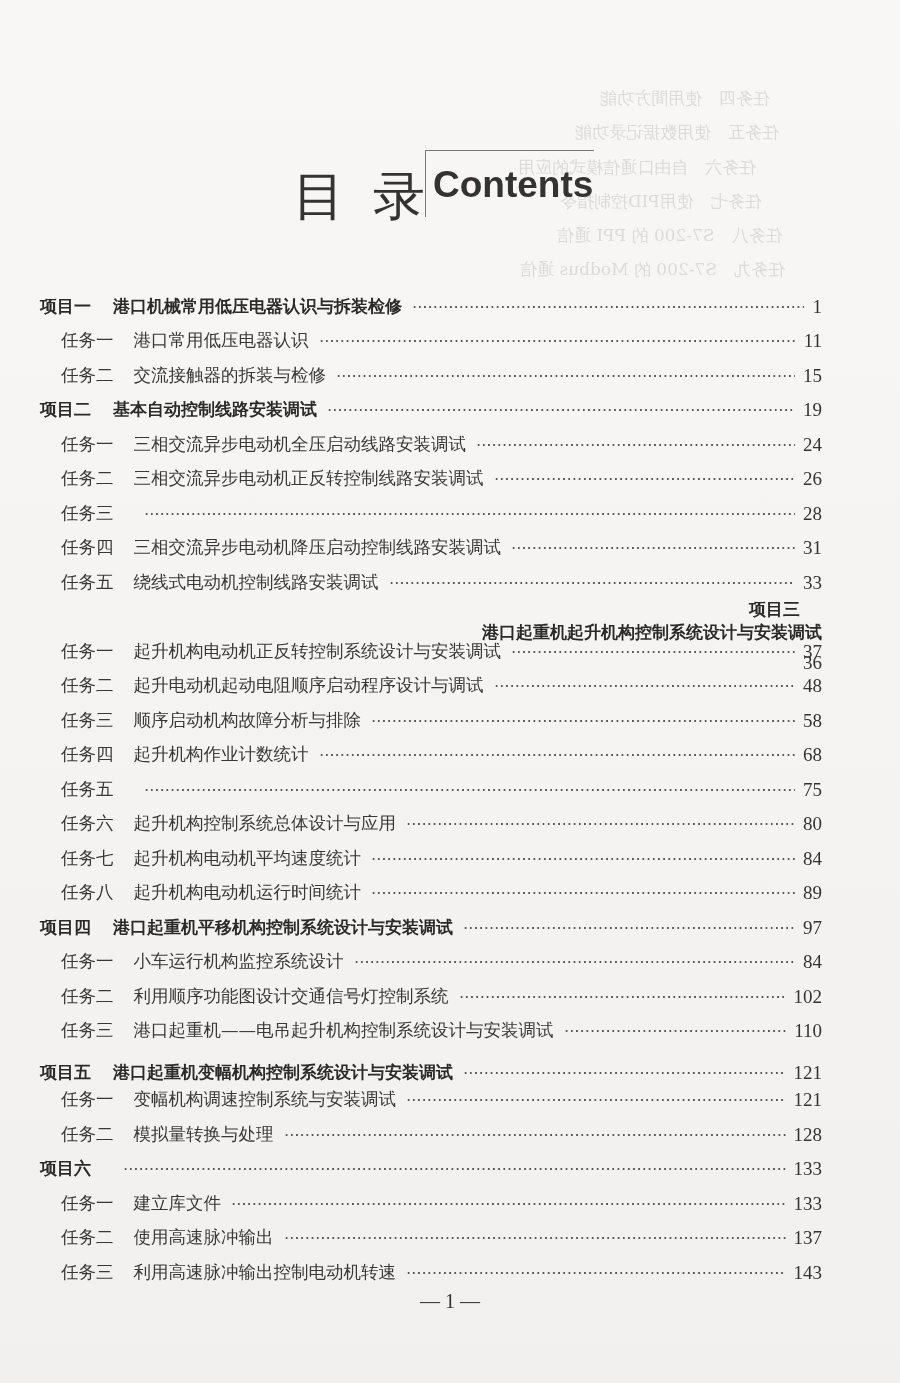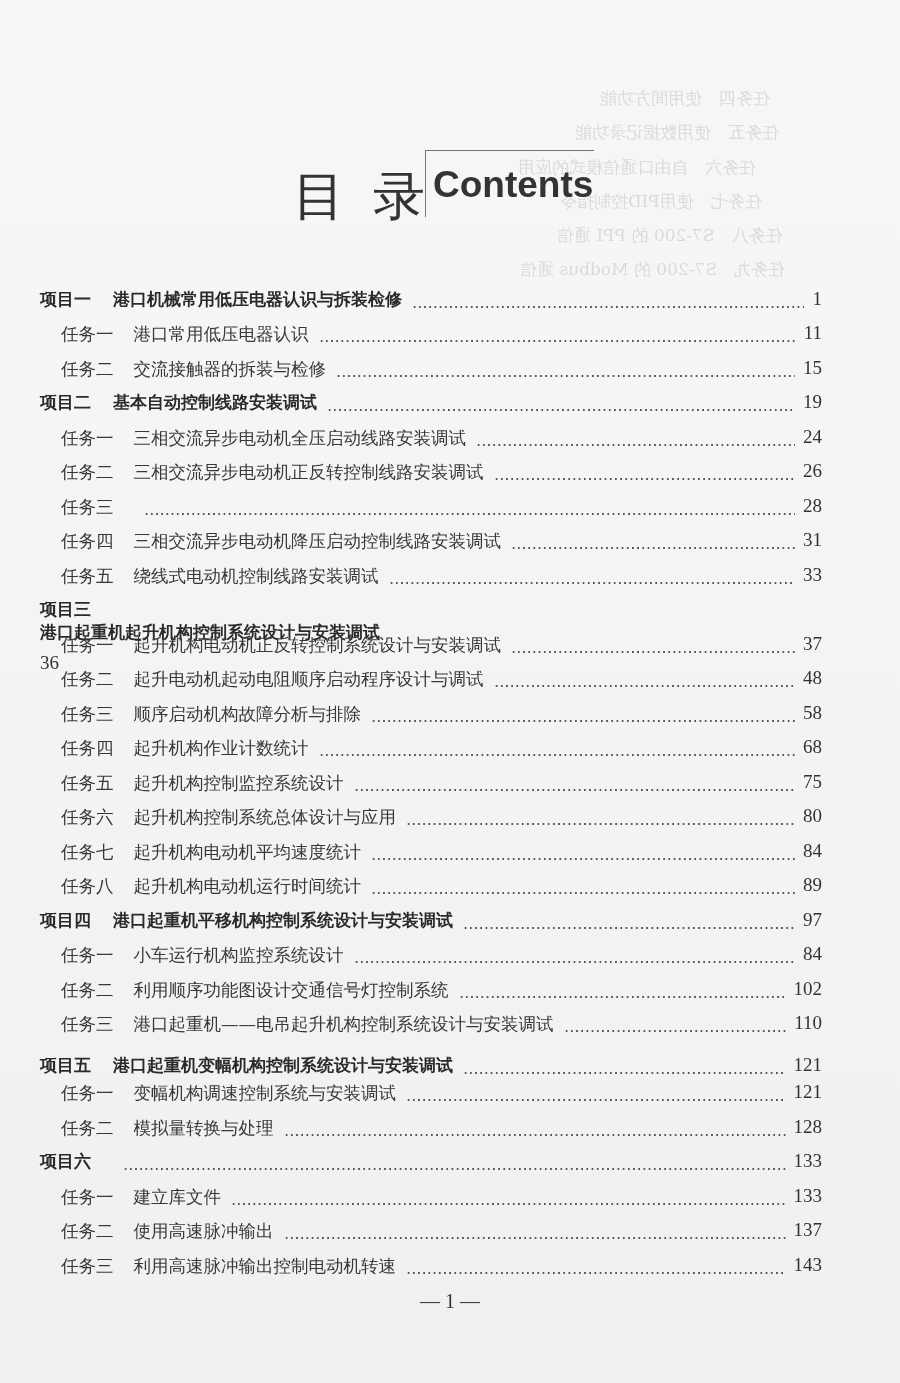--- a/index.html
+++ b/index.html
@@ -61,21 +61,21 @@
     
     .toc {
       position: absolute;
       left: 0; top: 0;
       width: 900px;
     }
     .toc-row {
       position: absolute;
       height: 30px;
       display: flex;
-      align-items: flex-start;
+      align-items: flex-end;
       font-size: 17.5px;
       white-space: nowrap;
     }
     .toc-row.project {
       left: 40px;
       width: 782px;
       font-family: "DejaVu Sans", "Liberation Sans", sans-serif;
       font-weight: bold;
       font-size: 17px;
       color: #2a2a2a;
@@ -219,21 +219,20 @@
       <span class="page-ref">58</span>
     </div>
     <div class="toc-row task" style="top:736px;">
       <span class="num">任务四</span>
       <span class="label">起升机构作业计数统计</span>
       <span class="leader"></span>
       <span class="page-ref">68</span>
     </div>
     <div class="toc-row task" style="top:771px;">
       <span class="num">任务五</span>
-      <span class="label">起升机构控制监控系统设计</span>
       <span class="leader"></span>
       <span class="page-ref">75</span>
     </div>
     <div class="toc-row task" style="top:805px;">
       <span class="num">任务六</span>
       <span class="label">起升机构控制系统总体设计与应用</span>
       <span class="leader"></span>
       <span class="page-ref">80</span>
     </div>
     <div class="toc-row task" style="top:840px;">

